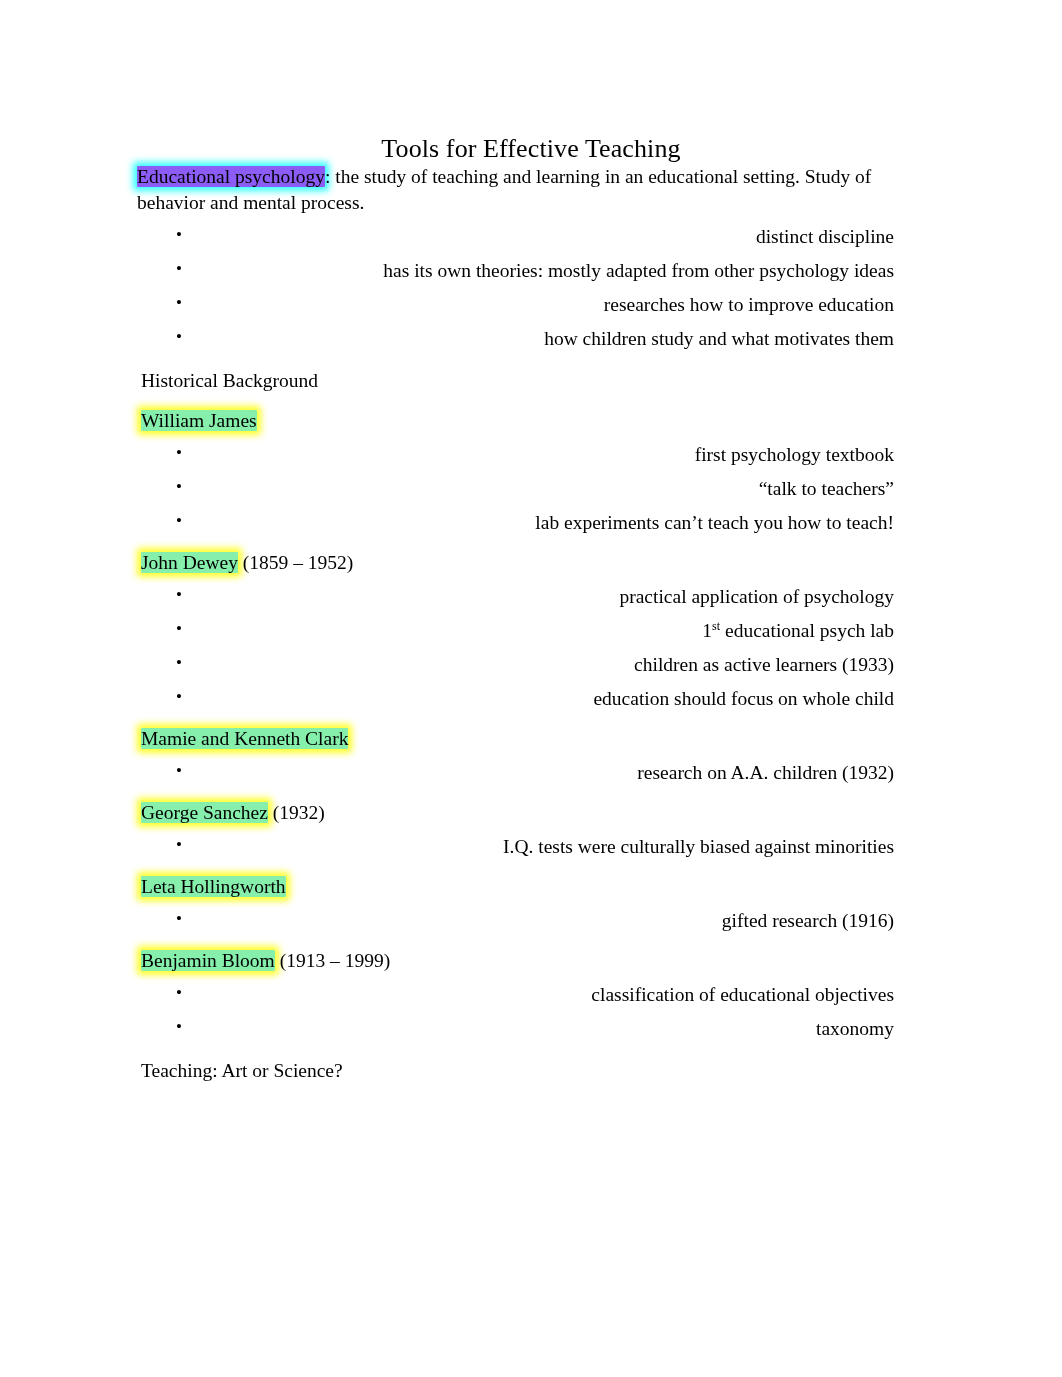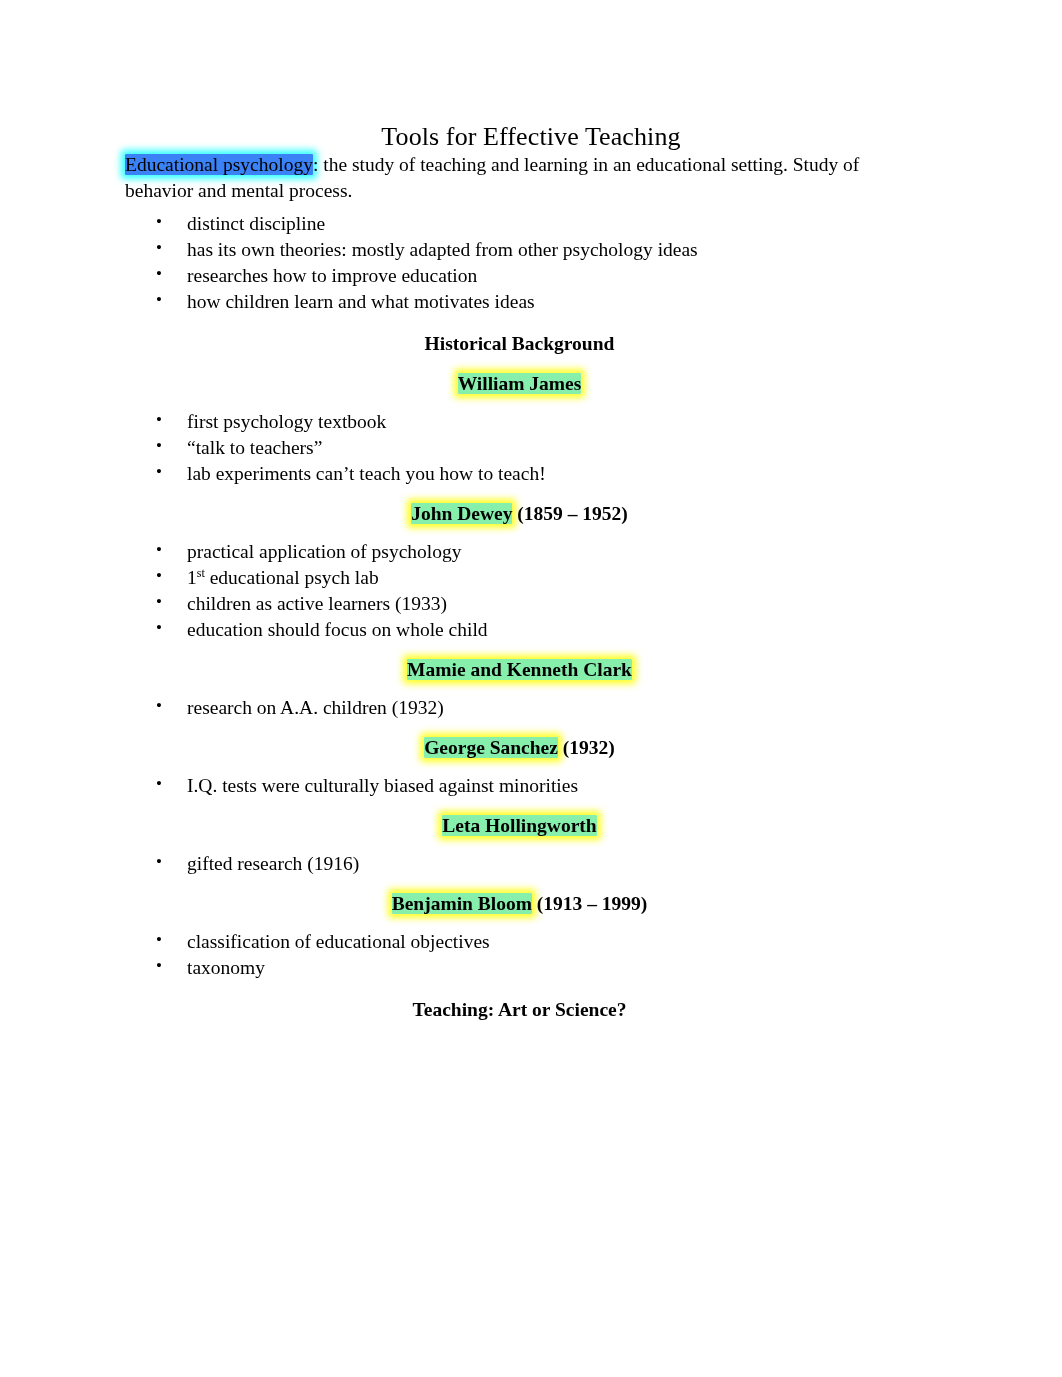--- a/index.html
+++ b/index.html
@@ -12,21 +12,21 @@
     height: 1377px;
     font-family: "Liberation Serif", "DejaVu Serif", serif;
     color: #000000;
     -webkit-font-smoothing: antialiased;
   }
   .page {
     position: relative;
     width: 1062px;
     height: 1377px;
     box-sizing: border-box;
-    padding: 0;
+    padding: 12px;
     overflow: hidden;
   }
   .doc-title {
     text-align: center;
     font-size: 26px;
     line-height: 1.15;
     font-weight: normal;
     margin: 0;
     padding-top: 122px;
     letter-spacing: 0.1px;
@@ -41,55 +41,55 @@
     line-height: 26px;
     margin: 0;
     padding: 0;
   }
   .intro-para {
     margin-top: 62px;
   }
   .section-heading {
     font-size: 19.5px;
     line-height: 26px;
-    margin: 12px;
+    margin: 4px;
     padding: 0;
-    font-weight: bold;
-    text-align: center;
+    font-weight: normal;
   }
   .gap-before {
     margin-top: 14px;
   }
   ul.bullets {
     list-style: none;
     margin: 7px 0 0 0;
     padding: 0;
   }
   ul.bullets li {
     position: relative;
     font-size: 19.5px;
     line-height: 26px;
     padding-left: 62px;
-    margin: 0;
+    margin: 8px;
+    text-align: right;
   }
   ul.bullets li::before {
     content: "\2022";
     position: absolute;
     left: 31px;
     top: -2px;
     font-size: 17px;
     line-height: 26px;
   }
   .hl-yellow {
     background-color: #86efac;
     box-shadow: 0 0 7px 4px rgba(255,255,0,0.85);
     border-radius: 1px;
   }
   .hl-cyan {
-    background-color: #3b82f6;
+    background-color: #8b5cf6;
     box-shadow: 0 0 7px 4px rgba(0,255,255,0.8);
     border-radius: 1px;
   }
   sup {
     font-size: 0.62em;
     vertical-align: super;
     line-height: 0;
   }
   .sect-block { margin-top: 14px; }
 </style>
@@ -101,21 +101,21 @@
   <h1 class="doc-title">Tools for Effective Teaching</h1>
 
   <div class="body-area">
 
     <p class="para intro-para"><span class="hl-cyan">Educational psychology</span><span>: the study of teaching and learning in an educational setting. Study of behavior and mental process.</span></p>
 
     <ul class="bullets">
       <li>distinct discipline</li>
       <li>has its own theories: mostly adapted from other psychology ideas</li>
       <li>researches how to improve education</li>
-      <li>how children learn and what motivates ideas</li>
+      <li>how children study and what motivates them</li>
     </ul>
 
     <p class="section-heading gap-before" style="margin-top:16px;">Historical Background</p>
 
     <div class="sect-block">
       <p class="section-heading"><span class="hl-yellow">William James</span><span></span></p>
       <ul class="bullets">
         <li>first psychology textbook</li>
         <li>“talk to teachers”</li>
         <li>lab experiments can’t teach you how to teach!</li>

